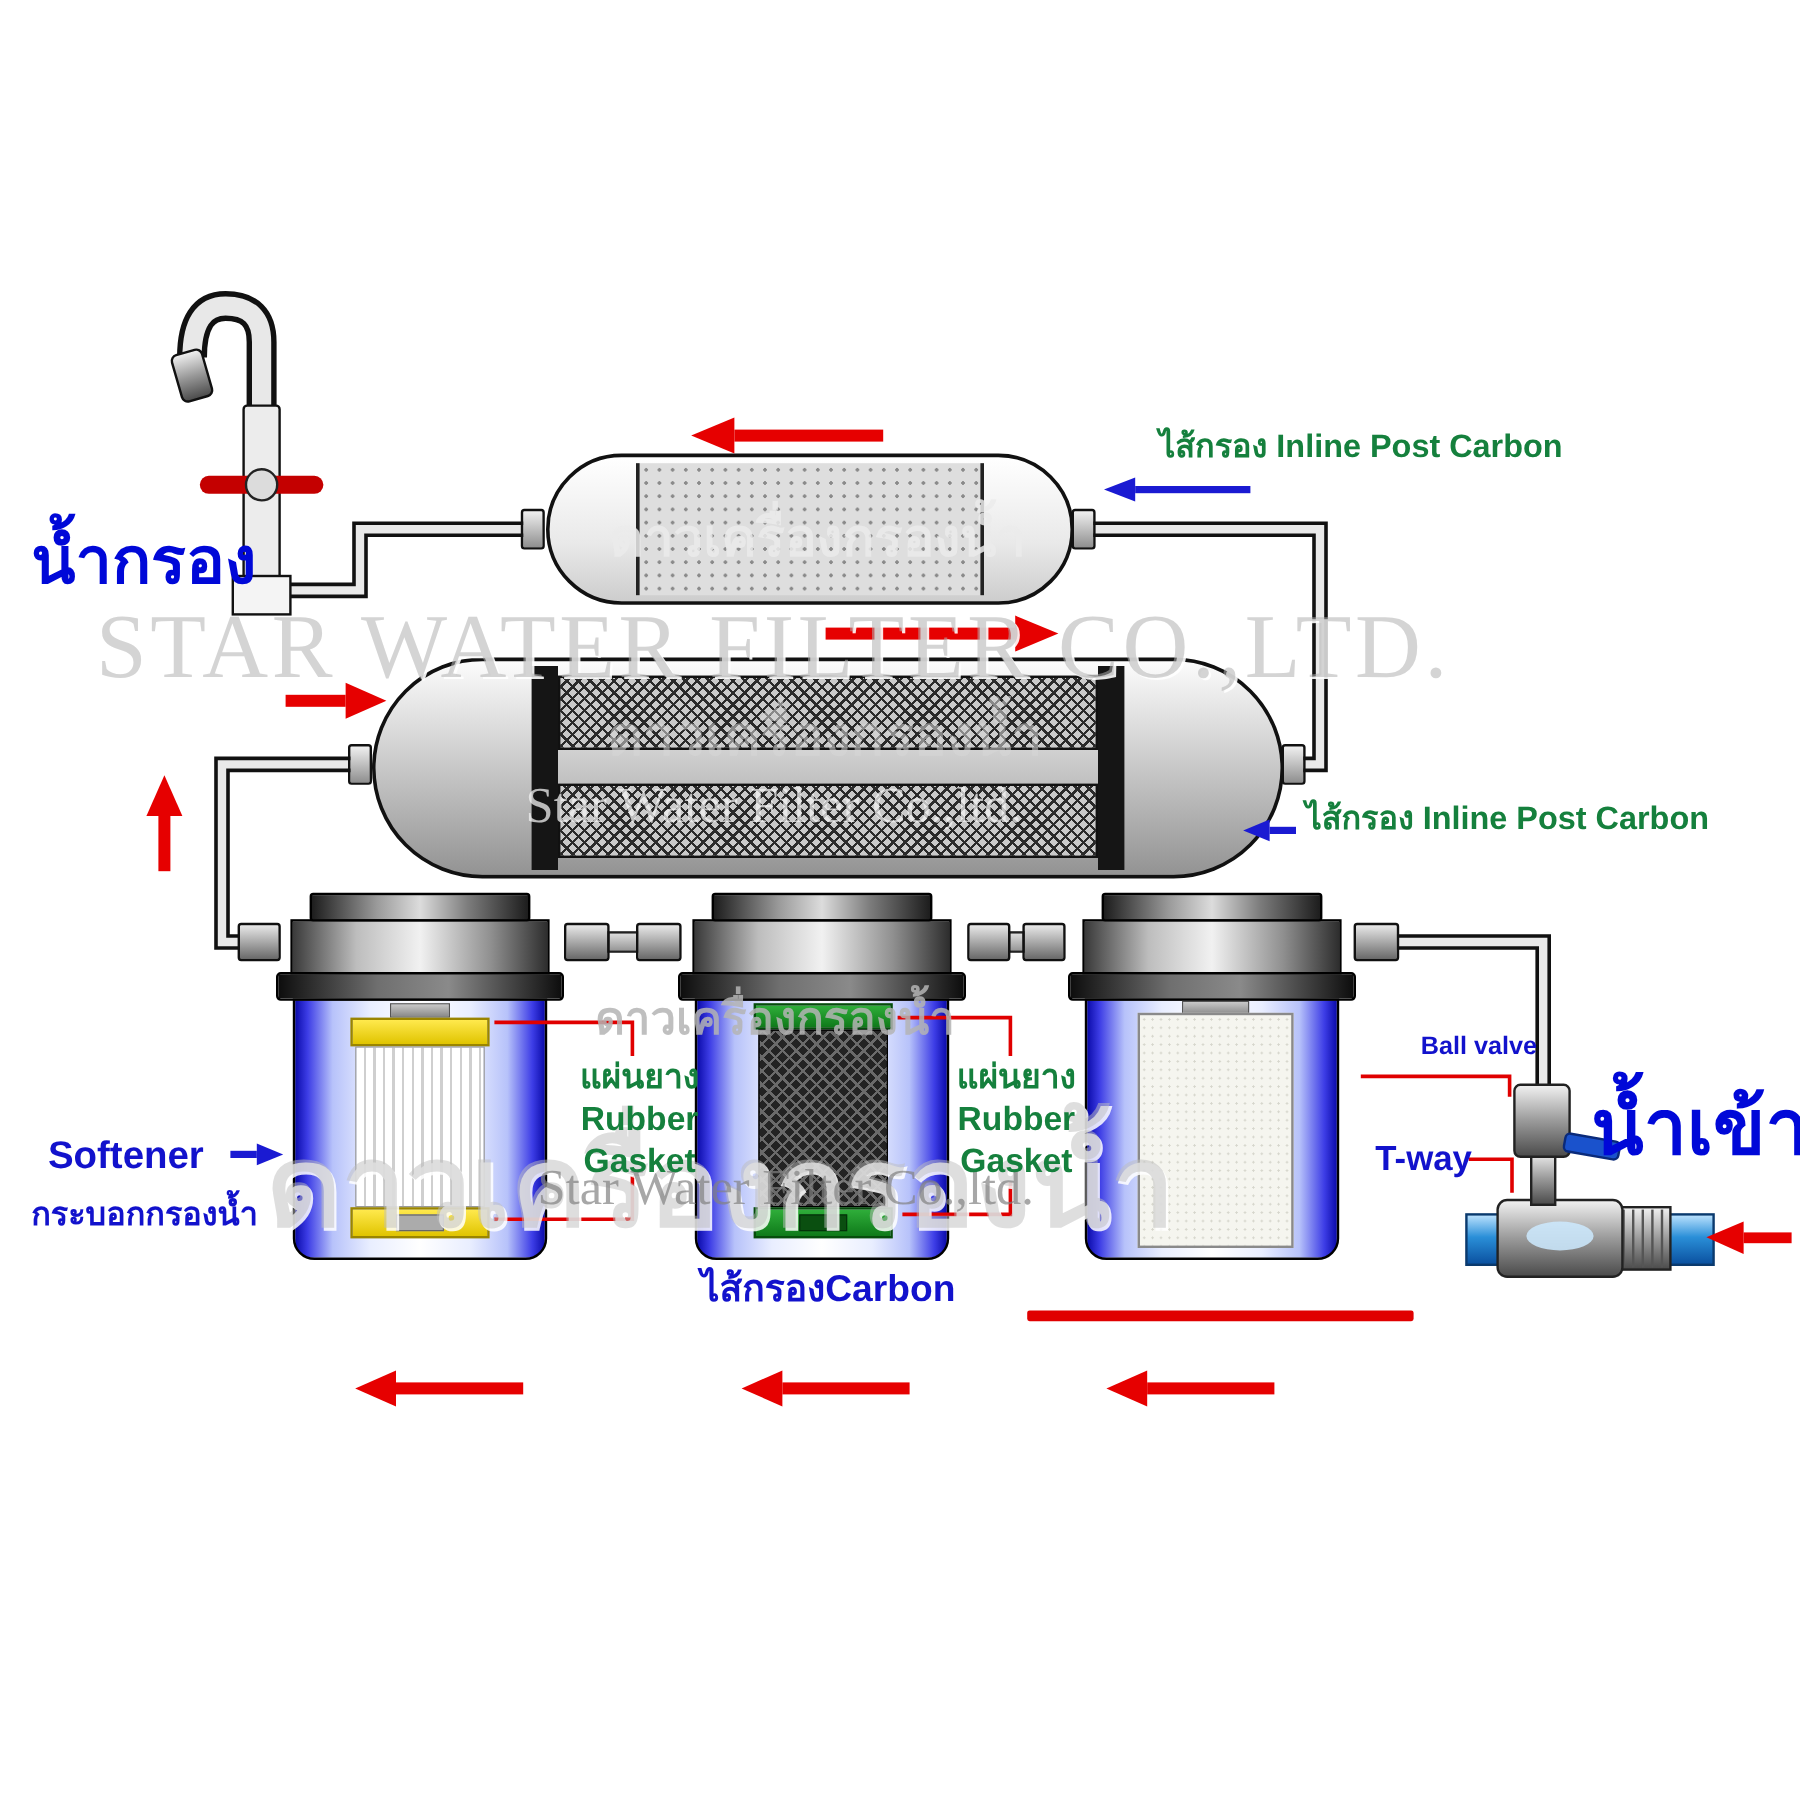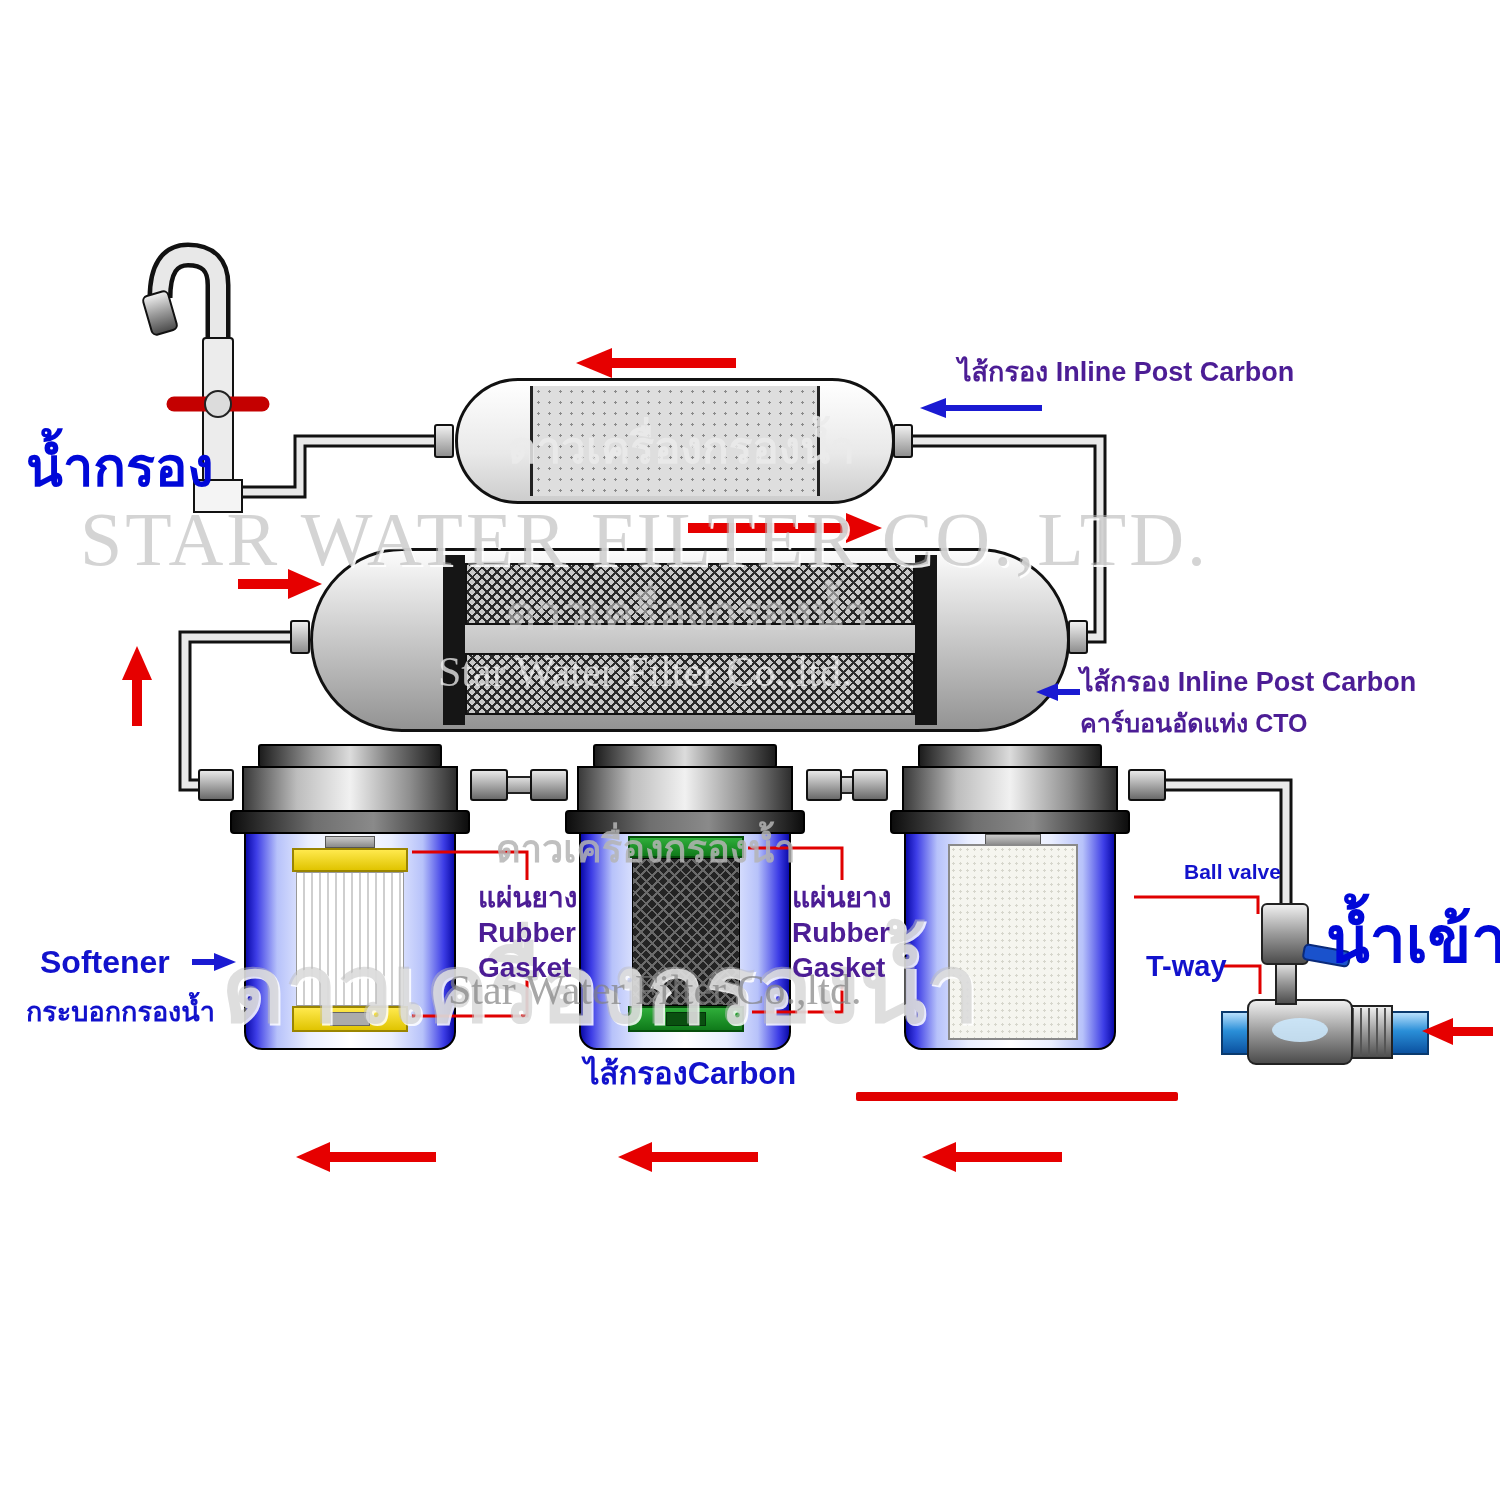--- a/index.html
+++ b/index.html
@@ -47,21 +47,21 @@
   .core{position:absolute;background:#ababab;border:1px solid #666}
   .core.dark{background:#0a4f10;border-color:#04330a}
 
   
   .nut{position:absolute;top:769px;height:32px;background:linear-gradient(180deg,#e8e8e8,#6a6a6a);border:2px solid #111;border-radius:3px}
   .nut-tube{position:absolute;top:776px;height:18px;background:linear-gradient(180deg,#dddddd,#979797);border:2px solid #222}
 
   
   .lbl{position:absolute;color:#1212cc;font-weight:bold;white-space:nowrap}
   .lbl-big-blue{position:absolute;color:#0008d8;font-weight:bold;white-space:nowrap}
-  .lbl-block{position:absolute;color:#4c1d95;font-weight:bold;}
+  .lbl-block{position:absolute;color:#15803d;font-weight:bold;text-align:center}
   .underline-red{position:absolute;background:#e00000;border-radius:2px}
 
   
   .wm{position:absolute;pointer-events:none;white-space:nowrap}
   .wm-en-big{left:80px;top:496px;font-family:"Liberation Serif",serif;font-size:76px;letter-spacing:3px;color:rgba(176,176,176,.55);text-shadow:2px 2px 0 rgba(255,255,255,.9)}
   .wm-th-big{left:222px;top:912px;font-size:96px;font-weight:bold;color:rgba(190,190,190,.5);text-shadow:2px 2px 0 rgba(255,255,255,.85)}
   .wm-en-mid{left:448px;top:966px;font-family:"Liberation Serif",serif;font-size:42px;color:rgba(130,130,130,.7)}
   .wm-th-gac{left:508px;top:412px;font-size:44px;font-weight:bold;color:rgba(235,235,235,.85)}
   .wm-th-cto{left:506px;top:576px;font-size:46px;font-weight:bold;color:rgba(215,215,215,.55)}
   .wm-en-cto{left:438px;top:648px;font-family:"Liberation Serif",serif;font-size:42px;color:rgba(242,242,242,.75)}
@@ -254,21 +254,20 @@
   <div class="wm wm-en-mid">Star Water Filter Co.,ltd.</div>
 
   <div class="lbl-big-blue" style="left:26px;top:424px;font-size:54px">น้ำกรอง</div>
 
   <div class="lbl-block" style="left:958px;top:350px;width:352px">
     <div style="font-size:27px">ไส้กรอง Inline Post Carbon</div>
   </div>
 
   <div class="lbl-block" style="left:1080px;top:660px;width:352px">
     <div style="font-size:27px">ไส้กรอง Inline Post Carbon</div>
-    <div style="font-size:25px">คาร์บอนอัดแท่ง CTO</div>
   </div>
 
   <div class="lbl" style="left:40px;top:944px;font-size:32px">Softener</div>
   <div class="lbl" style="left:26px;top:990px;font-size:27px">กระบอกกรองน้ำ</div>
 
   <div class="lbl-block" style="left:478px;top:880px;width:110px;font-size:28px;line-height:35px">
     <div>แผ่นยาง</div>
     <div>Rubber</div>
     <div>Gasket</div>
   </div>

